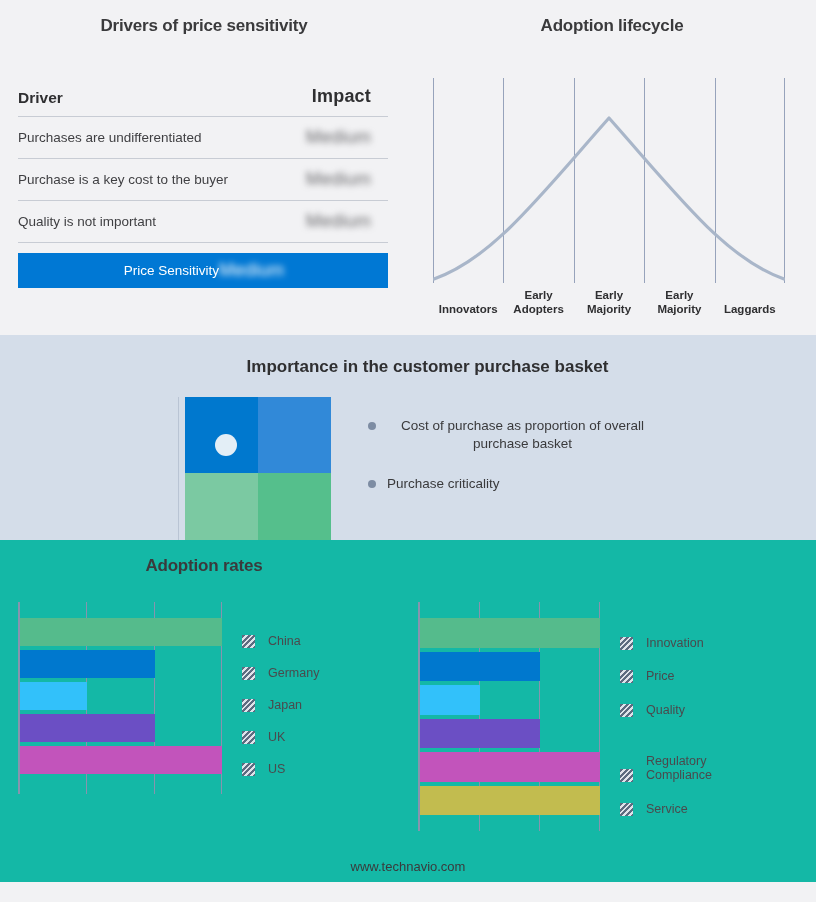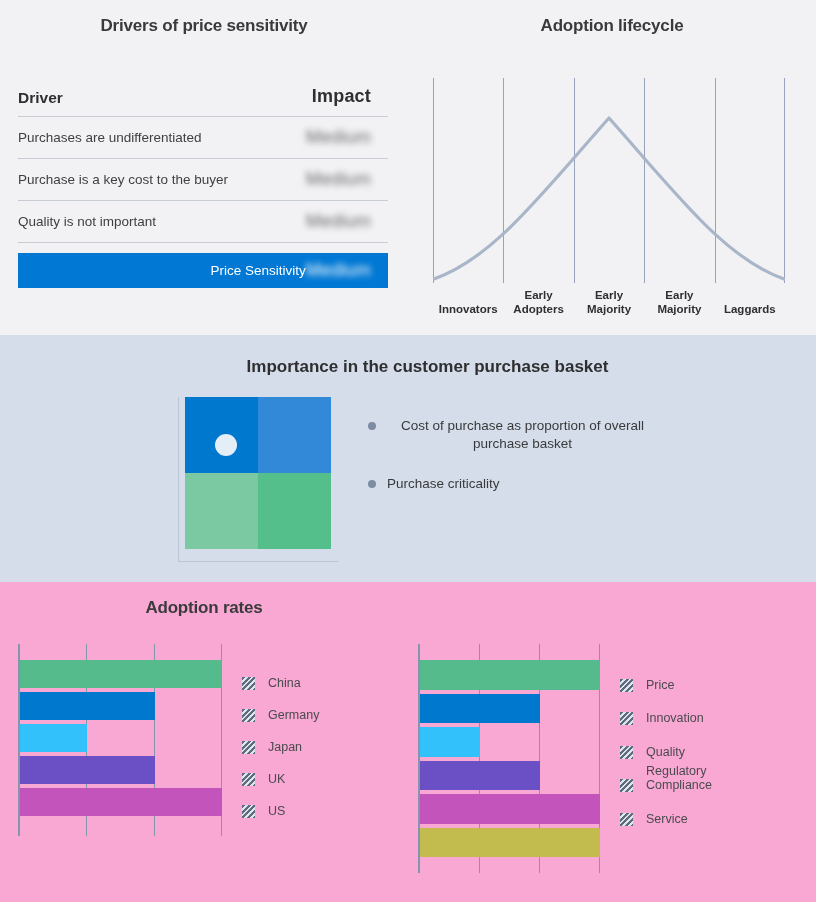--- a/index.html
+++ b/index.html
@@ -13,22 +13,22 @@
     background: #f2f2f4;
     font-family: "Liberation Sans", sans-serif;
     color: #333333;
     overflow: hidden;
     position: relative;
   }
 
   
   .section { position: relative; width: 816px; box-sizing: border-box; }
   .sec-top     { height: 335px; background: #f2f2f4; }
-  .sec-mid     { height: 247px; background: #d4dde9; padding-left: 39px; }
-  .sec-bottom  { height: 342px; background: #f9a8d4; }
+  .sec-mid     { height: 205px; background: #d4dde9; padding-left: 39px; }
+  .sec-bottom  { height: 342px; background: #14b8a6; }
 
   .panel { position: absolute; top: 0; height: 100%; box-sizing: border-box; }
   .panel-left  { left: 0;   width: 408px; }
   .panel-right { left: 408px; width: 408px; }
 
   .panel-title {
     text-align: center;
     font-size: 17px;
     font-weight: bold;
     color: #3a3a3c;
@@ -73,21 +73,21 @@
     user-select: none;
   }
   .dt-head .dt-impact { filter: none; -webkit-filter: none; color: #2f2f31; }
 
   .dt-highlight {
     margin-top: 10px;
     background: #0078d4;
     height: 35px;
     display: flex;
     align-items: center;
-    justify-content: flex-end;
+    justify-content: center;
     color: #ffffff;
     font-size: 13.5px;
     padding-left: 19px;
     box-sizing: border-box;
   }
   .dt-highlight .dt-impact { color: #ffffff; }
 
   
   .lifecycle {
     position: absolute;
@@ -405,31 +405,31 @@
           <div class="bc-row" style="position: absolute; left: 0px; right: 0px; top: 148px; height: 33.5px;">
             <div class="bc-bar" style="width: 180px; background: rgb(194, 84, 187); top: 2px; bottom: 2px;"></div>
           </div>
           <div class="bc-row" style="position: absolute; left: 0px; right: 0px; top: 181.5px; height: 33.5px;">
             <div class="bc-bar" style="width: 180px; background: rgb(194, 188, 79); top: 2px; bottom: 2px;"></div>
           </div>
         </div>
         <div class="bc-legend" style="left: 202px; top: 14px;">
           <div class="bc-li" style="height: 33.5px;">
             <span class="bc-swatch"></span>
+            <span>Innovation</span>
+          </div>
+          <div class="bc-li" style="height: 33.5px;">
+            <span class="bc-swatch"></span>
             <span>Price</span>
           </div>
           <div class="bc-li" style="height: 33.5px;">
             <span class="bc-swatch"></span>
-            <span>Innovation</span>
-          </div>
-          <div class="bc-li" style="height: 33.5px;">
-            <span class="bc-swatch"></span>
             <span>Quality</span>
           </div>
-          <div class="bc-li" style="height: 33.5px;">
+          <div class="bc-li" style="height: 33.5px; margin-top: 32px;">
             <span class="bc-swatch"></span>
             <span>Regulatory Compliance</span>
           </div>
           <div class="bc-li" style="height: 33.5px;">
             <span class="bc-swatch"></span>
             <span>Service</span>
           </div>
         </div>
       </div>
   </div>

